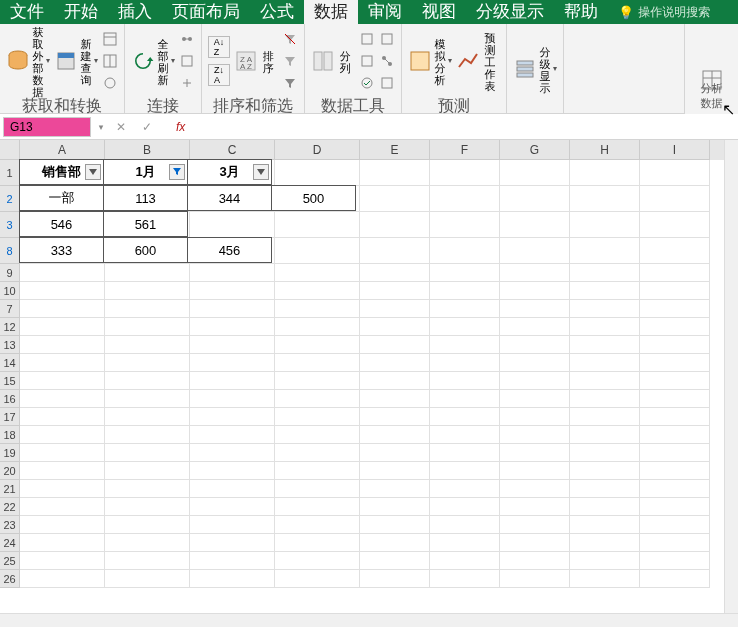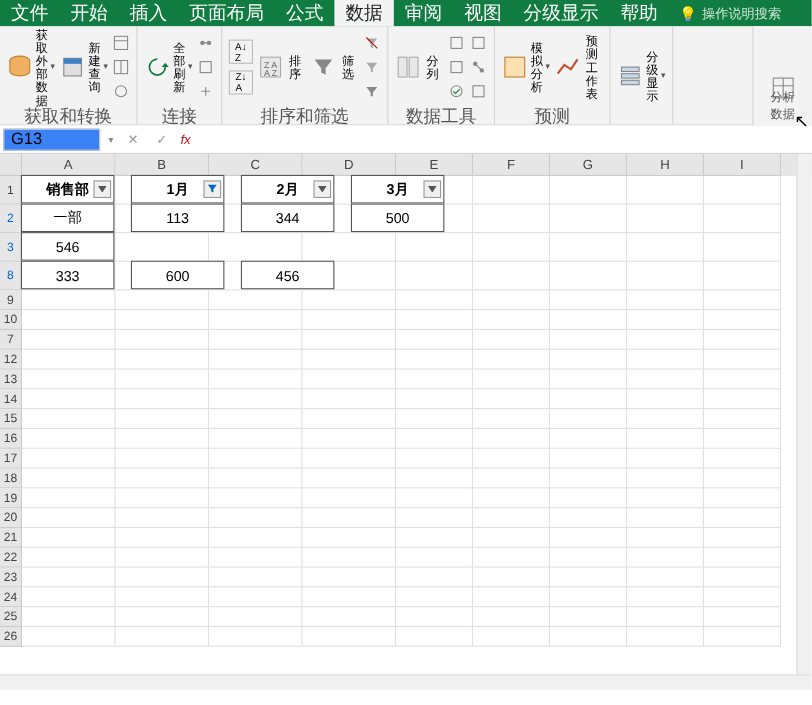--- a/index.html
+++ b/index.html
@@ -18,26 +18,26 @@
   .group-label { font-size: 16px; color: #555; padding-top: 1px; }
   .group-body { flex: 1; display: flex; align-items: center; gap: 4px; }
   .big-btn { display: flex; flex-direction: row; align-items: center; justify-content: flex-start; width: 44px; height: 68px; padding-top: 2px; cursor: pointer; font-size: 11px; text-align: center; line-height: 12px; }
   .big-btn .ico { width: 28px; height: 28px; display: flex; align-items: center; justify-content: center; margin-bottom: 2px; }
   .small-col { display: flex; flex-direction: column; gap: 6px; }
   .small-ico { width: 16px; height: 16px; display: flex; align-items: center; justify-content: center; cursor: pointer; }
   .dd { font-size: 8px; margin-top: -2px; color: #555; }
   
   
   .fbar { height: 26px; border-bottom: 1px solid #d4d4d4; display: flex; align-items: center; background: #fff; }
-  .namebox { width: 88px; border: 1px solid #ccc; height: 20px; margin: 0 3px; padding: 0 6px; font-size: 15px; display: flex; align-items: center; background: #3b82f6; }
+  .namebox { width: 88px; border: 1px solid #ccc; height: 20px; margin: 0 3px; padding: 0 6px; font-size: 12px; display: flex; align-items: center; background: #ec4899; }
   .namebox-dd { width: 14px; text-align: center; color: #888; cursor: pointer; font-size: 9px; }
   .fx-btn { width: 26px; text-align: center; color: #999; cursor: pointer; }
   .fx-check { color: #999; }
   .fx-cancel { color: #999; }
-  .fx-label { font-style: italic; color: #b91c1c; margin: 0 4px; }
+  .fx-label { font-style: italic; color: #b91c1c; margin: 0 16px; }
   .formula-input { flex: 1; border: none; outline: none; height: 20px; padding: 0 6px; font-size: 12px; }
   
   
   .grid { position: relative; }
   .colhead-row { display: flex; height: 20px; background: #e6e6e6; }
   .selectall { width: 20px; height: 20px; background: #e6e6e6; border-right: 1px solid #ccc; border-bottom: 1px solid #ccc; cursor: pointer; }
   .colhead { border-right: 1px solid #ccc; border-bottom: 1px solid #ccc; text-align: center; line-height: 20px; font-size: 12px; color: #444; cursor: pointer; background: #e6e6e6; }
   .colA,.colB,.colC,.colD { width: 85px; }
   .colE,.colF,.colG,.colH,.colI { width: 70px; }
   .gridbody { display: flex; }
@@ -45,21 +45,21 @@
   .rowhead { width: 20px; height: 18px; background: #e6e6e6; border-right: 1px solid #ccc; border-bottom: 1px solid #ccc; text-align: center; font-size: 11px; line-height: 18px; color: #444; cursor: pointer; }
   .rowhead.filtered { color: #0066cc; }
   .cells { position: relative; }
   .cellrow { display: flex; height: 18px; }
   .cell { border-right: 1px solid #e0e0e0; border-bottom: 1px solid #e0e0e0; font-size: 12px; line-height: 18px; padding: 0 4px; overflow: hidden; }
   .cell.colA,.cell.colB,.cell.colC,.cell.colD { width: 85px; }
   .cell.colE,.cell.colF,.cell.colG,.cell.colH,.cell.colI { width: 70px; }
   
   
   .datatable { position: absolute; left: 0; top: 0; }
-  .dtrow { display: flex; height: 26px; gap: 16px; }
+  .dtrow { display: flex; height: 26px; }
   .dtcell { width: 85px; height: 26px; border: 1px solid #555; margin-left: -1px; margin-top: -1px; background: #fff; display: flex; align-items: center; justify-content: center; font-size: 13px; position: relative; }
   .dtcell.header { font-weight: bold; }
   .filter-btn { position: absolute; right: 2px; top: 4px; width: 16px; height: 16px; border: 1px solid #999; background: #f0f0f0; display: flex; align-items: center; justify-content: center; cursor: pointer; font-size: 8px; }
   .filter-btn.active svg { fill: #0066cc; }
   
   
   .hscroll { position: absolute; bottom: 14px; left: 0; right: 0; height: 14px; background: #f0f0f0; border-top: 1px solid #ddd; }
   .cursor-arrow { position: absolute; left: 722px; top: 100px; font-size: 16px; color: #000; pointer-events: none; }
   
   .edge-btn { position: absolute; right: 0; top: 24px; height: 90px; width: 54px; background: #f3f3f3; border-left: 1px solid #d4d4d4; display: flex; flex-direction: column; justify-content: flex-end; padding: 3px; font-size: 11px; color: #555; align-items: center; }
@@ -180,28 +180,20 @@
       </div>
       <div class="big-btn">
         <div class="ico">
             <svg width="24" height="24">
               <rect x="3" y="3" width="18" height="18" fill="#e8e8e8" stroke="#aaa"></rect>
               <text x="6" y="13" font-size="8" fill="#666">Z A</text>
               <text x="6" y="20" font-size="8" fill="#666">A Z</text>
             </svg>
           </div>
         <span>排序</span>
-      </div>
-      <div class="big-btn">
-        <div class="ico">
-            <svg width="24" height="24">
-              <path d="M4 5h16l-6 8v6l-4-2v-4z" fill="#888"></path>
-            </svg>
-          </div>
-        <span>筛选</span>
       </div>
       <div class="small-col">
         <div class="small-ico">
             <svg width="14" height="14">
               <path d="M2 3h10l-4 5v4l-2-1v-3z" fill="#aaa"></path>
               <line x1="2" y1="2" x2="12" y2="12" stroke="#c00"></line>
             </svg>
           </div>
         <div class="small-ico">
             <svg width="14" height="14">
@@ -386,45 +378,38 @@
             </div>
             <div class="dtcell header">
               <span>1月</span>
               <div class="filter-btn active">
                 <svg width="10" height="10">
                   <path d="M1 1h8l-3 4v3l-2-1v-2z" fill="#0066cc"></path>
                 </svg>
               </div>
             </div>
             <div class="dtcell header">
-              <span>2月</span>
-              <div class="filter-btn">
-                <svg width="8" height="6">
-                  <path d="M0 0h8l-4 6z" fill="#555"></path>
-                </svg>
-              </div>
-            </div>
-            <div class="dtcell header">
               <span>3月</span>
               <div class="filter-btn">
                 <svg width="8" height="6">
                   <path d="M0 0h8l-4 6z" fill="#555"></path>
                 </svg>
               </div>
             </div>
           </div>
         <div id="dtbody">
             <div class="dtrow">
               <div class="dtcell">一部</div>
               <div class="dtcell">113</div>
               <div class="dtcell">344</div>
               <div class="dtcell">500</div>
             </div>
             <div class="dtrow">
               <div class="dtcell">546</div>
+              <div class="dtcell">561</div>
             </div>
             <div class="dtrow">
               <div class="dtcell">333</div>
               <div class="dtcell">600</div>
               <div class="dtcell">456</div>
             </div>
           </div>
       </div>
     <div class="cellrow" style="height: 26px;">
           <div class="cell colA"></div>

